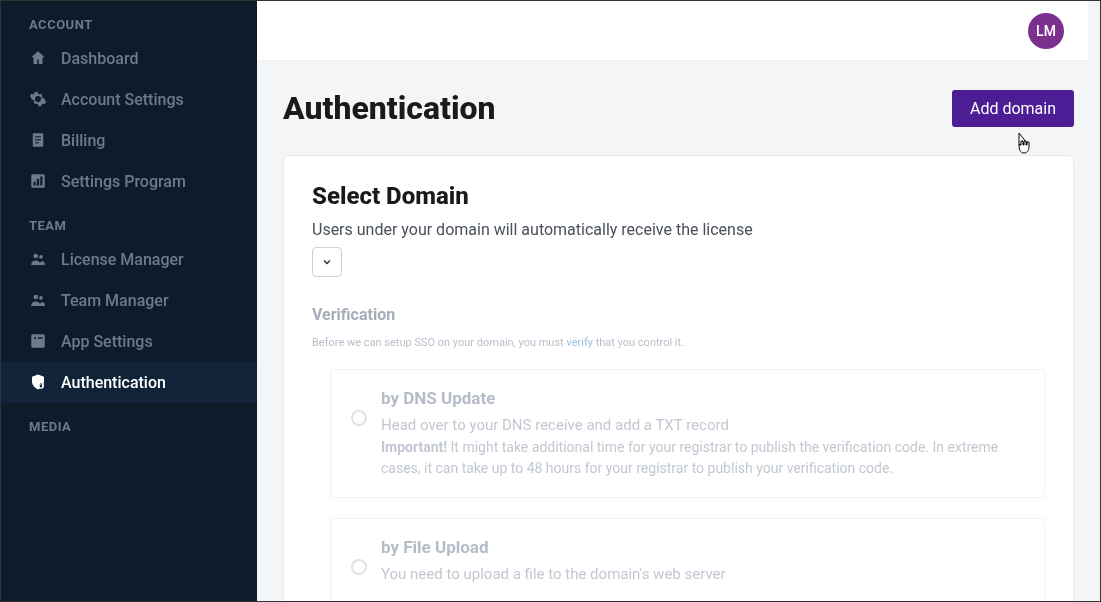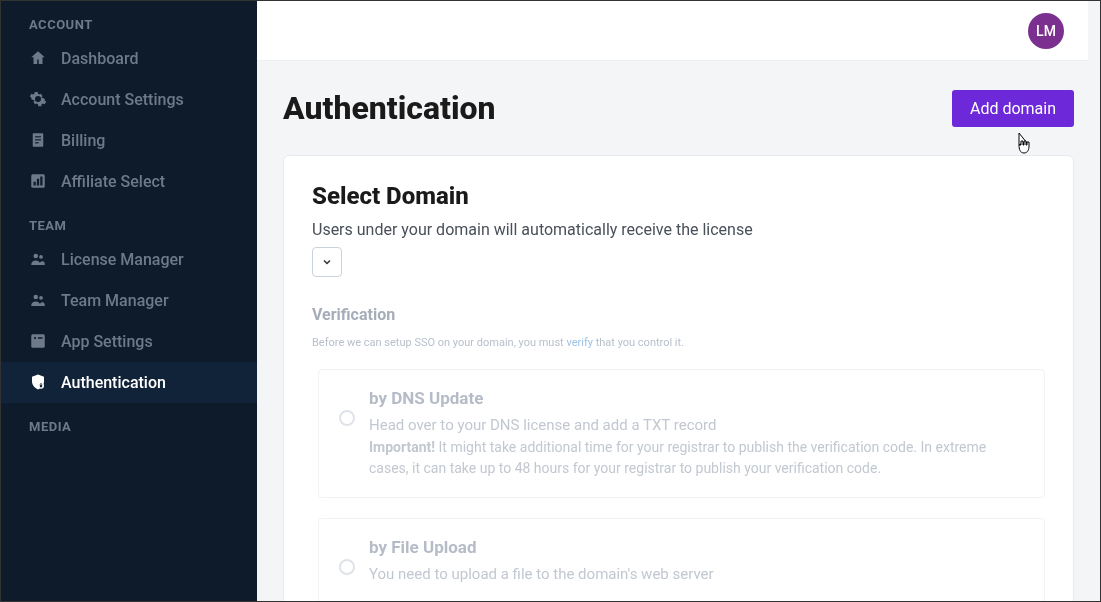--- a/index.html
+++ b/index.html
@@ -12,30 +12,30 @@
     .nav-item{display:flex;align-items:flex-start;gap:14px;padding:11px 28px;color:#6f7a89;font-size:16px;font-weight:500;cursor:pointer}
     .nav-item.active{background:#112338;color:#fff}
     .nav-item.active .nav-ic{color:#fff}
     .nav-ic{width:18px;height:18px;display:inline-flex;align-items:center;justify-content:center;color:#6f7a89;font-size:14px}
     .nav-ic svg{width:100%;height:100%}
     .topbar{position:absolute;left:256px;top:0;right:12px;height:60px;background:#fff;display:flex;align-items:center;justify-content:flex-end;padding:0 24px;border-bottom:1px solid #edf0f3}
     .avatar{width:36px;height:36px;border-radius:50%;background:#7b2f8e;color:#fff;display:flex;align-items:center;justify-content:center;font-size:14px;font-weight:500}
     .main{position:absolute;left:256px;top:60px;right:0;bottom:0;overflow:auto;padding:28px 26px}
     .page-header{display:flex;align-items:center;justify-content:space-between;margin-bottom:28px}
     .page-title{font-size:32px;font-weight:800;color:#1a1a1a}
-    .btn-primary{background:#6d28d9;color:#fff;border:none;padding:9px 18px;font-size:16px;border-radius:3px;cursor:pointer}
+    .btn-primary{background:#4c1d95;color:#fff;border:none;padding:9px 18px;font-size:16px;border-radius:3px;cursor:pointer}
     .card{background:#fff;border:1px solid #e6eaef;border-radius:6px;padding:26px 28px}
     .card-title{font-size:24px;font-weight:800;color:#1a1a1a;margin-bottom:10px}
     .card-desc{color:#49505a;font-size:16px;margin-bottom:8px}
     .select-btn{width:30px;height:30px;border:1px solid #ccd2da;border-radius:4px;background:#fff;display:flex;align-items:center;justify-content:center;cursor:pointer}
     .verif-section{margin-top:28px;color:#b8c0cc}
     .verif-title{font-size:16px;font-weight:700;color:#a6adb9;margin-bottom:12px}
     .verif-desc{font-size:11px}
     .verif-link{color:#9cc2e5}
-    .option{display:flex;gap:14px;border:1px solid #f0f2f5;border-radius:4px;padding:18px 20px;margin-top:20px;margin-left:6px}
+    .option{display:flex;gap:14px;border:1px solid #f0f2f5;border-radius:4px;padding:18px 20px;margin-top:20px;margin-left:18px}
     .option-radio{width:16px;height:16px;border:2px solid #dfe3e9;border-radius:50%;margin-top:22px;flex-shrink:0}
     .option-title{font-size:17px;font-weight:700;color:#b6bcc7;margin-bottom:6px}
     .option-desc{font-size:15px;color:#c2c8d1;line-height:1.5}
     .option-note{font-size:14px;color:#c2c8d1;line-height:1.5}
     .option-note strong{color:#c2c8d1;font-weight:700}
     .cursor{position:absolute;left:1012px;top:130px;pointer-events:none}
     .cursor svg{width:20px;height:24px}
   </style>
 </head>
 <body>
@@ -72,21 +72,21 @@
   </div>
   <div class="nav-item">
     <span class="nav-ic">
         <svg viewBox="0 0 24 24" fill="currentColor">
           <rect x="3" y="3" width="18" height="18" rx="2"></rect>
           <rect x="6" y="13" width="3" height="5" fill="#0d1b2a"></rect>
           <rect x="10.5" y="9" width="3" height="9" fill="#0d1b2a"></rect>
           <rect x="15" y="6" width="3" height="12" fill="#0d1b2a"></rect>
         </svg>
       </span>
-    <span>Affiliate Select</span>
+    <span>Settings Program</span>
   </div>
 
   <div class="section-label">TEAM</div>
   <div class="nav-item">
     <span class="nav-ic">
         <svg viewBox="0 0 24 24" fill="currentColor">
           <circle cx="9" cy="8" r="3"></circle>
           <circle cx="16" cy="9" r="2.5"></circle>
           <path d="M3 19c0-3 3-5 6-5s6 2 6 5v1H3z"></path>
           <path d="M14 19c0-2 1.5-4 4-4s3 2 3 4v1h-7z"></path>
@@ -154,21 +154,21 @@
     <div class="verif-section">
       <div class="verif-title">Verification</div>
       <div class="verif-desc">
         <span>Before we can setup SSO on your domain, you must </span><span class="verif-link">verify</span><span> that you control it.</span>
       </div>
 
       <div class="option">
         <div class="option-radio"></div>
         <div>
           <div class="option-title">by DNS Update</div>
-          <div class="option-desc">Head over to your DNS license and add a TXT record</div>
+          <div class="option-desc">Head over to your DNS receive and add a TXT record</div>
           <div class="option-note">
             <strong>Important!</strong><span> It might take additional time for your registrar to publish the verification code. In extreme cases, it can take up to 48 hours for your registrar to publish your verification code.</span>
           </div>
         </div>
       </div>
 
       <div class="option">
         <div class="option-radio"></div>
         <div>
           <div class="option-title">by File Upload</div>

